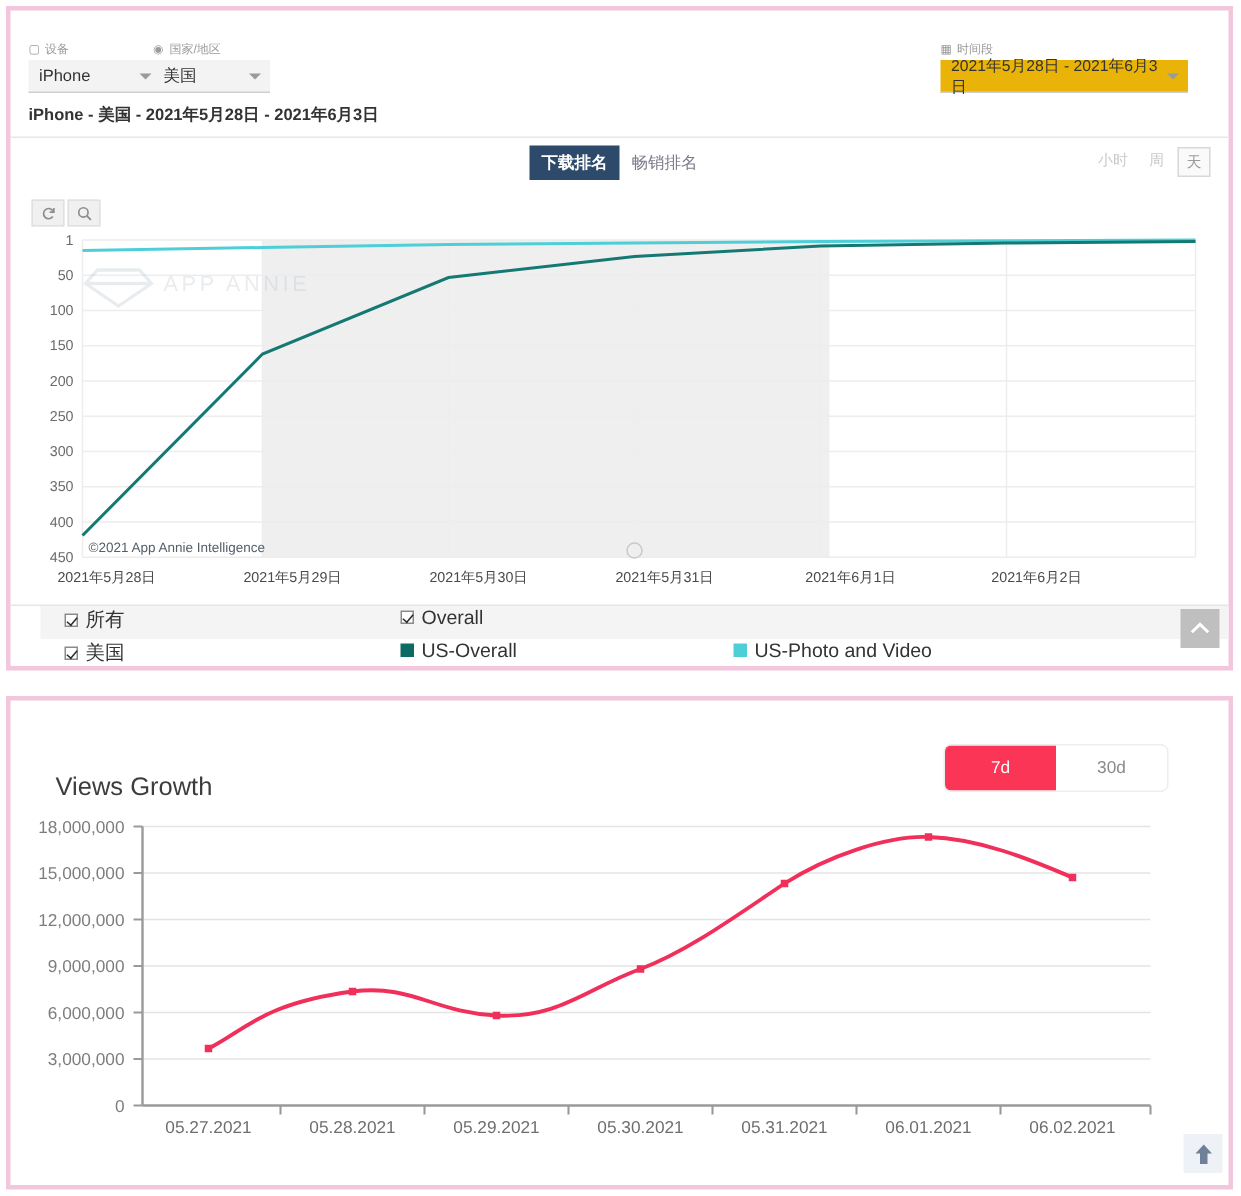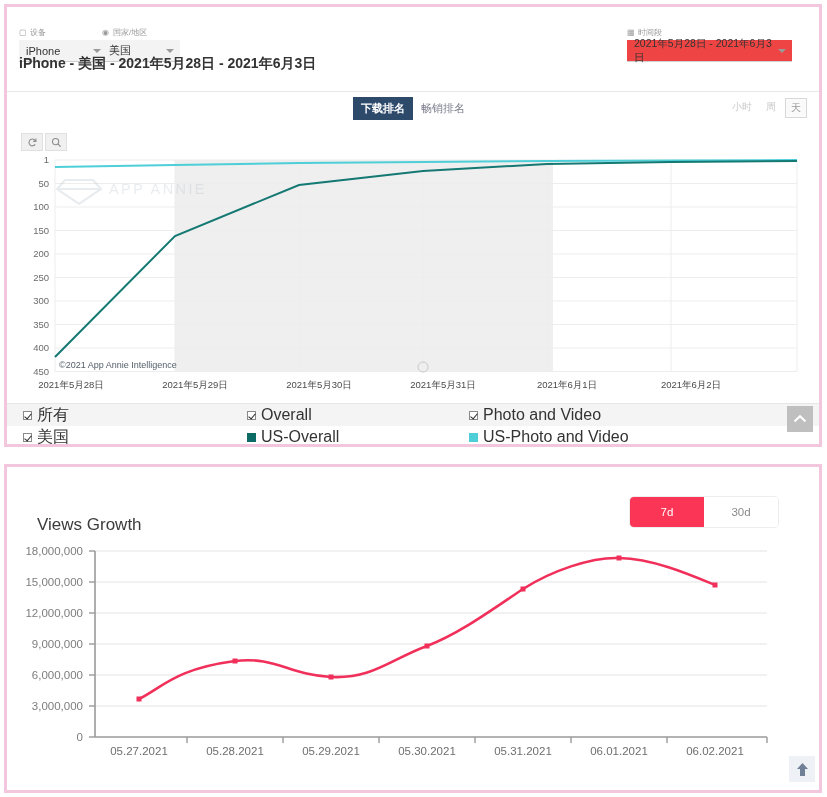--- a/index.html
+++ b/index.html
@@ -68,39 +68,39 @@
     padding: 0 18px 0 7px;
     font-size: 11px;
     color: #333;
     box-sizing: border-box;
     cursor: pointer;
   }
   .select-box.device { width: 88px; }
   .select-box.country { width: 78px; }
   .select-box.period {
     width: 165px;
-    background: #ef4444;
+    background: #eab308;
     font-size: 10.5px;
     padding-right: 14px;
   }
   .caret {
     position: absolute;
     right: 6px;
     top: 50%;
     margin-top: -2px;
     width: 0; height: 0;
     border-left: 4px solid transparent;
     border-right: 4px solid transparent;
     border-top: 4px solid #9a9a9a;
   }
   .breadcrumb {
     position: absolute;
     left: 12px;
-    top: 48px;
-    font-size: 14px;
+    top: 62px;
+    font-size: 11px;
     font-weight: bold;
     color: #333;
   }
   .divider-line {
     position: absolute;
     left: 0; right: 0;
     top: 84px;
     height: 1px;
     background: #e8e8e8;
   }
@@ -182,24 +182,25 @@
   .legend-bar {
     position: absolute;
     left: 0;
     right: 0;
     top: 396px;
     bottom: 0;
     border-top: 1px solid #e6e6e6;
   }
   .legend-row {
     display: flex;
-    align-items: center;
+    align-items: flex-start;
     height: 22px;
-    font-size: 16px;
+    font-size: 13px;
     color: #333;
+    margin-left: 20px;
   }
   .legend-row.shaded { background: #f4f4f4; }
   .legend-cell {
     display: flex;
     align-items: center;
     gap: 5px;
   }
   .legend-cell.c1 { width: 240px; padding-left: 16px; box-sizing: border-box; }
   .legend-cell.c2 { width: 222px; }
   .legend-cell.c3 { width: 300px; }
@@ -444,24 +445,20 @@
 
     <div class="legend-row shaded">
       <div class="legend-cell c1">
         <span class="chk"></span>
         <span>所有</span>
       </div>
       <div class="legend-cell c2">
         <span class="chk"></span>
         <span>Overall</span>
       </div>
-      <div class="legend-cell c3">
-        <span class="chk"></span>
-        <span>Photo and Video</span>
-      </div>
     </div>
 
     <div class="legend-row">
       <div class="legend-cell c1">
         <span class="chk"></span>
         <span>美国</span>
       </div>
       <div class="legend-cell c2">
         <span class="swatch" style="background:#0d6b66"></span>
         <span>US-Overall</span>

